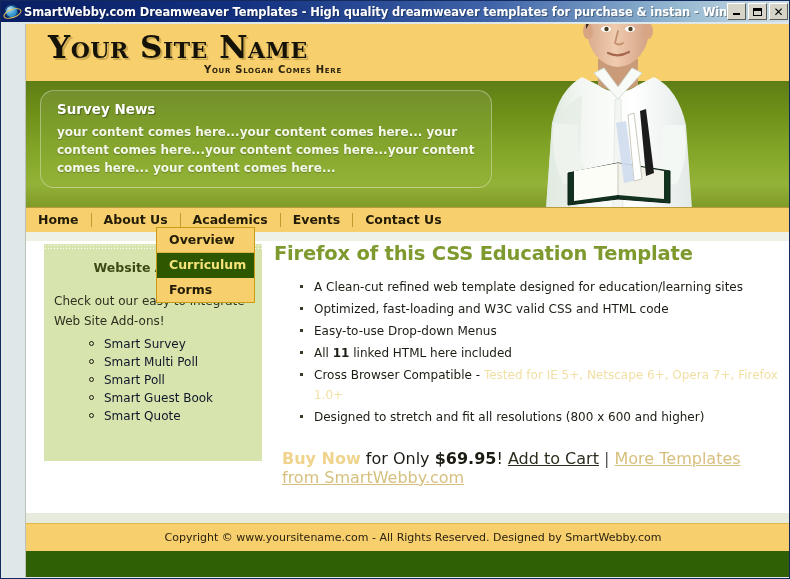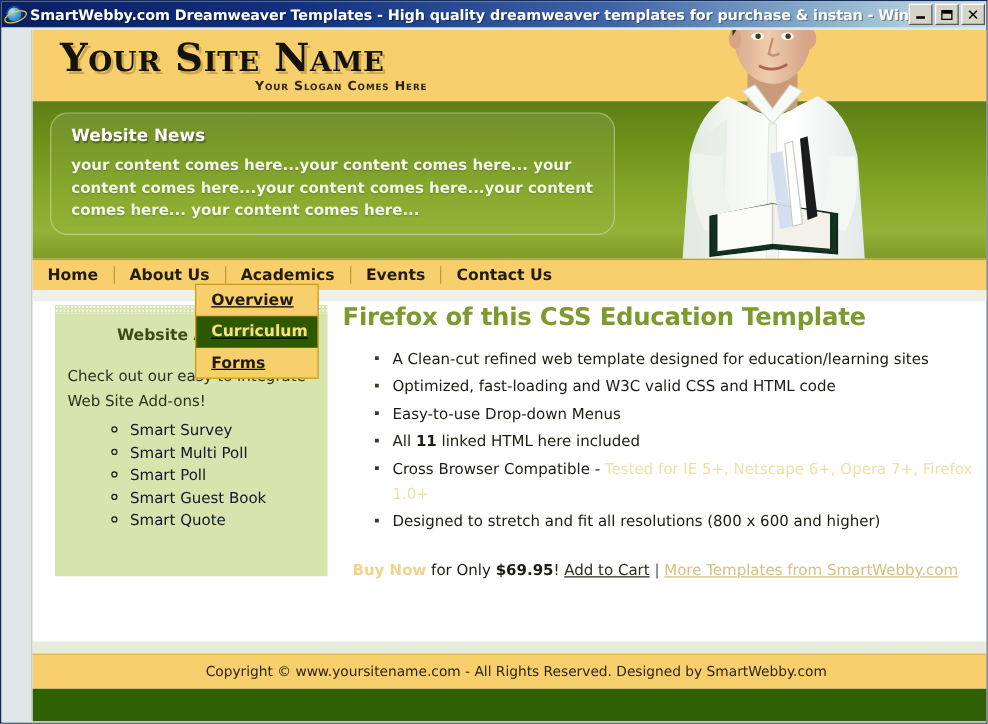--- a/index.html
+++ b/index.html
@@ -117,21 +117,21 @@
   .nav-item{
     font-size:12.5px;font-weight:bold;color:#231c06;
     padding:0 12px;white-space:nowrap;line-height:24px;
     font-family:"DejaVu Sans","Liberation Sans",sans-serif;
   }
   .nav-sep{width:1px;height:14px;background:#c29b2d;}
 
   
   .dropdown{
     position:absolute;left:155px;top:226px;width:99px;z-index:40;
-    border:1px solid #c89b12;background:#f7cf6d;box-sizing:border-box;text-decoration:underline;
+    border:1px solid #c89b12;background:#f7cf6d;box-sizing:border-box;
   }
   .dd-item{
     font-size:12.5px;font-weight:bold;color:#231c06;
     padding:4px 10px 5px 12px;line-height:15px;white-space:nowrap;
     border-bottom:1px solid #e0b747;
   }
   .dd-item:last-child{border-bottom:none;}
   .dd-item.active{background:#2d5800;color:#f6e27a;border-bottom:1px solid #2d5800;}
 
   
@@ -182,21 +182,21 @@
   .feat{margin:0;padding:0 0 0 26px;list-style:none;}
   .feat li{
     font-size:12px;color:#1c1c14;line-height:20px;position:relative;padding-left:14px;margin-bottom:2px;
   }
   .feat li:before{
     content:"";position:absolute;left:0px;top:8px;width:3px;height:3px;background:#3a3a28;
   }
   .feat b{font-weight:bold;}
   .muted{color:#f2dfa4;}
   .buyline{
-    margin:22px 0 0 8px;font-size:12px;color:#1c1c14;
+    margin:22px 0 0 8px;font-size:16px;color:#1c1c14;
   }
   .buynow{color:#f0d48d;font-weight:bold;}
   .price{font-weight:bold;}
   .lnk{color:#2d2d1e;text-decoration:underline;}
   .lnk.gold{color:#d7c07e;text-decoration:underline;}
   .pipe{color:#555;}
 
   
   .footer-dots{
     height:10px;width:100%;
@@ -240,21 +240,21 @@
   <div class="page">
     <div class="site">
 
       <div class="header-top">
         <div class="site-name">Your Site Name</div>
         <div class="slogan">Your Slogan Comes Here</div>
       </div>
 
       <div class="header-green">
         <div class="news">
-          <p class="news-title">Website News</p>
+          <p class="news-title">Survey News</p>
           <p class="news-body">your content comes here...your content comes here... your content comes here...your content comes here...your content comes here... your content comes here...</p>
         </div>
       </div>
 
       <div class="photo">
         <svg viewBox="0 0 196 236" width="196" height="236" aria-hidden="true">
           <defs>
             <linearGradient id="shirt" x1="0" y1="0" x2="1" y2="0">
               <stop offset="0%" stop-color="#d8e6d8"></stop>
               <stop offset="22%" stop-color="#f2f6f2"></stop>

